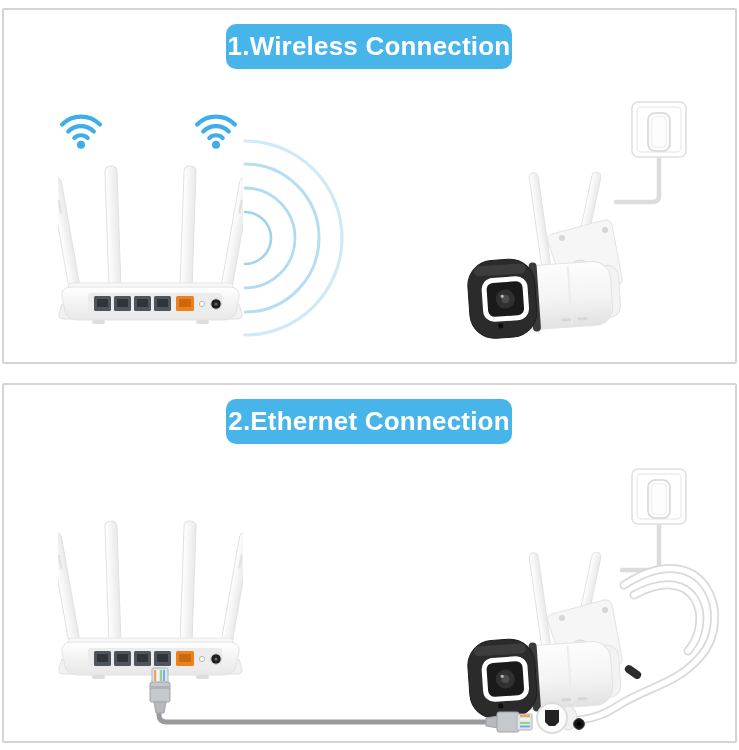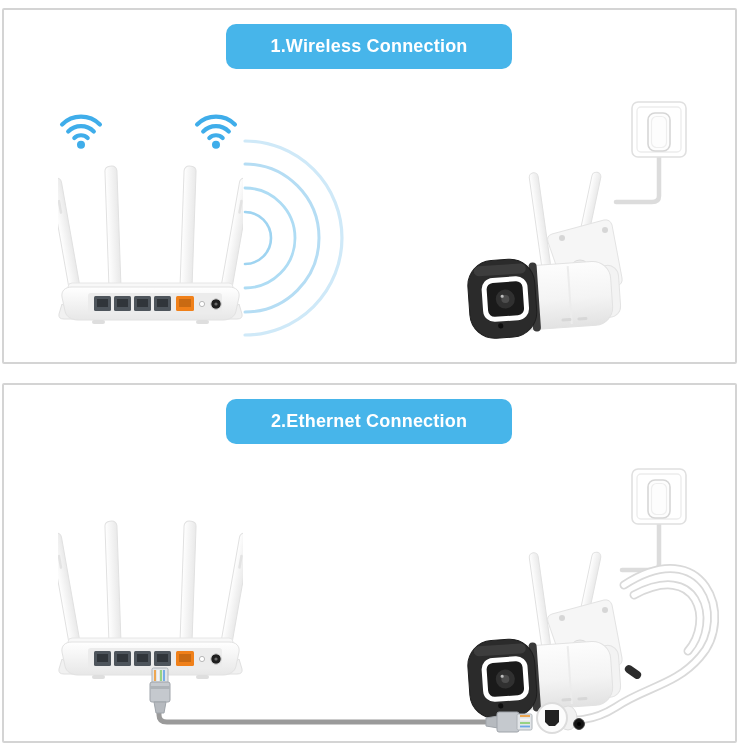--- a/index.html
+++ b/index.html
@@ -15,21 +15,21 @@
   *{box-sizing:border-box;margin:0;padding:0;}
   html,body{width:739px;height:750px;background:var(--background);overflow:hidden;
     font-family:"Liberation Sans", sans-serif;}
   .stage{position:relative;width:739px;height:750px;background:var(--background);}
   .panel{position:absolute;left:2px;width:735px;border:2px solid var(--panel-border);
     border-radius:2px;background:#ffffff;}
   .panel-1{top:8px;height:356px;}
   .panel-2{top:383px;height:360px;}
   .badge{position:absolute;left:222px;top:14px;width:286px;height:45px;
     background:var(--accent);border-radius:10px;color:#ffffff;
-    font-size:18px;font-weight:bold;display:flex;align-items:center;justify-content:center;
+    font-size:26px;font-weight:bold;display:flex;align-items:center;justify-content:center;
     letter-spacing:.2px;}
   .abs{position:absolute;}
   svg{display:block;overflow:visible;}
   .defs-holder{position:absolute;width:0;height:0;overflow:hidden;}
 </style>
 </head>
 <body>
 
 <svg class="defs-holder" aria-hidden="true">
   <defs>

